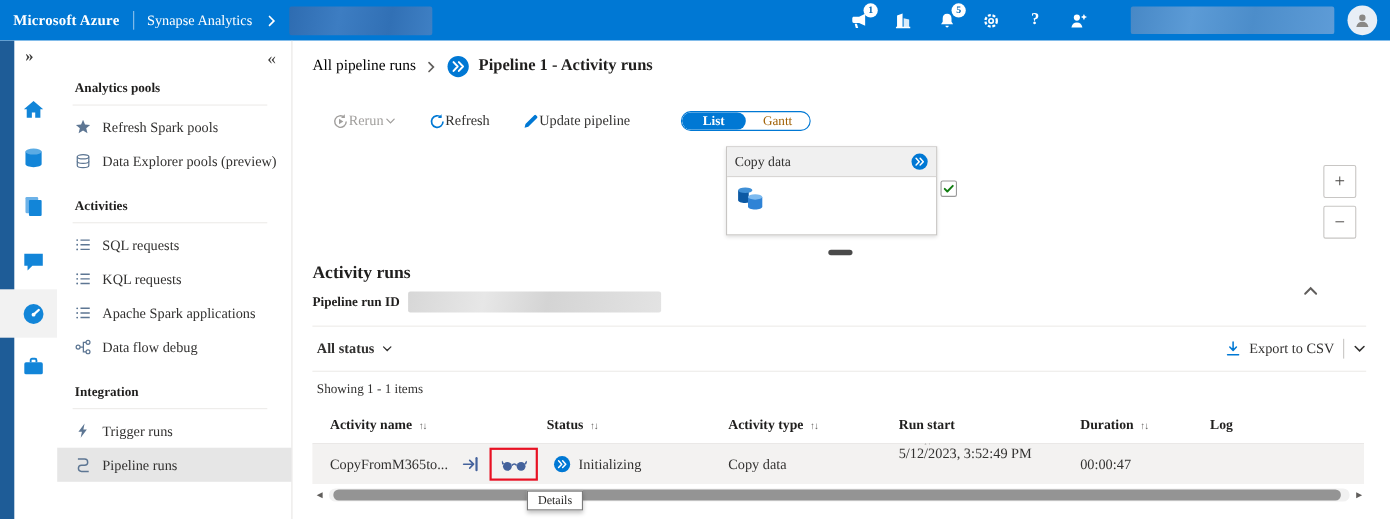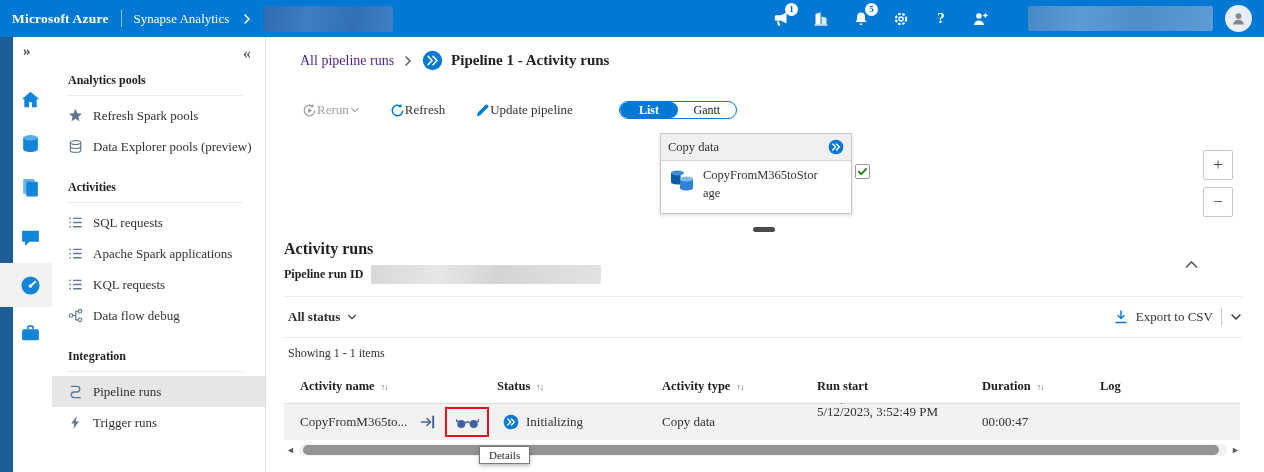--- a/index.html
+++ b/index.html
@@ -48,37 +48,37 @@
   .side-item{height:31px;display:flex;align-items:center;gap:10px;padding:0 8px 0 16px;
              font-size:13px;color:#323130;cursor:pointer;}
   .side-item.selected{background:#e6e6e6;}
   .side-item svg{width:15px;height:15px;color:#5d7693;flex:none;}
   .side-item span{white-space:nowrap;overflow:hidden;text-overflow:ellipsis;}
 
   
   .main{position:absolute;left:266px;top:37px;right:0;bottom:0;background:#fff;}
 
   .breadcrumb{position:absolute;left:18px;top:13px;display:flex;align-items:center;gap:8px;}
-  .bc-link{color:#4c1d95;font-size:14px;cursor:pointer;margin-left:16px;}
+  .bc-link{color:#000000;font-size:14px;cursor:pointer;}
   .bc-chev{display:flex;color:#605e5c;}
   .bc-badge{width:21px;height:21px;display:flex;}
   .bc-badge svg{width:21px;height:21px;}
   .bc-current{font-size:15px;font-weight:bold;color:#201f1e;white-space:nowrap;}
 
   .toolbar{position:absolute;left:36px;top:60px;height:26px;display:flex;align-items:center;gap:30px;}
   .tbtn{display:flex;align-items:center;gap:0;font-size:13px;color:#323130;cursor:pointer;}
   .tbtn svg.ti{width:15px;height:15px;color:#0078d4;}
   .tbtn svg.dd{width:10px;height:10px;color:#605e5c;margin-left:1px;}
   .tbtn.disabled{color:#a19f9d;cursor:default;}
   .tbtn.disabled svg.ti,.tbtn.disabled svg.dd{color:#a19f9d;}
   .view-toggle{display:flex;align-items:stretch;border:1px solid #0078d4;border-radius:12px;height:18px;
                width:118px;margin-left:16px;overflow:hidden;box-sizing:border-box;background:#fff;}
   .seg{flex:1;display:flex;align-items:center;justify-content:center;font-size:12px;cursor:pointer;}
   .seg.active{background:#0078d4;color:#fff;border-radius:11px;font-weight:bold;}
-  .seg.inactive{color:#0f172a;}
+  .seg.inactive{color:#a16207;}
 
   
   .node{position:absolute;left:394px;top:96px;width:192px;height:81px;background:#fff;
         border:1px solid #c8c6c4;box-shadow:0 1.6px 3.6px rgba(0,0,0,.14);box-sizing:border-box;cursor:pointer;}
   .node-head{height:27px;background:#f0f0f0;border-bottom:1px solid #d8d6d4;display:flex;align-items:center;
              padding:0 7px;font-size:12.5px;color:#323130;box-sizing:border-box;}
   .node-head .nh-badge{margin-left:auto;width:16px;height:16px;display:flex;}
   .node-head .nh-badge svg{width:16px;height:16px;}
   .node-body{display:flex;gap:8px;padding:6px 8px;align-items:flex-start;}
   .nb-icon{width:26px;height:26px;flex:none;}
@@ -383,48 +383,48 @@
     <div class="side-item">
       <svg>
           <use href="#i-list"></use>
         </svg>
       <span>SQL requests</span>
     </div>
     <div class="side-item">
       <svg>
           <use href="#i-list"></use>
         </svg>
+      <span>KQL requests</span>
+    </div>
+    <div class="side-item">
+      <svg>
+          <use href="#i-list"></use>
+        </svg>
       <span>Apache Spark applications</span>
-    </div>
-    <div class="side-item">
-      <svg>
-          <use href="#i-list"></use>
-        </svg>
-      <span>KQL requests</span>
     </div>
     <div class="side-item">
       <svg>
           <use href="#i-flow"></use>
         </svg>
       <span>Data flow debug</span>
     </div>
 
     <div class="side-heading later">Integration</div>
     <div class="side-div"></div>
+    <div class="side-item">
+      <svg>
+          <use href="#i-bolt"></use>
+        </svg>
+      <span>Trigger runs</span>
+    </div>
     <div class="side-item selected">
       <svg>
           <use href="#i-pipeline"></use>
         </svg>
       <span>Pipeline runs</span>
-    </div>
-    <div class="side-item">
-      <svg>
-          <use href="#i-bolt"></use>
-        </svg>
-      <span>Trigger runs</span>
     </div>
   </nav>
 
   <main class="main">
 
     <div class="breadcrumb">
       <span class="bc-link">All pipeline runs</span>
       <span class="bc-chev">
           <svg width="12" height="12">
             <use href="#i-chev-right"></use>
@@ -472,21 +472,20 @@
         <span class="nh-badge">
             <svg>
               <use href="#i-badge-run"></use>
             </svg>
           </span>
       </div>
       <div class="node-body">
         <span class="nb-icon"><svg>
               <use href="#i-copydata"></use>
             </svg></span>
-        <span class="nb-label">CopyFromM365toStorage</span>
       </div>
     </div>
     <div class="node-check">
       <svg>
           <use href="#i-check"></use>
         </svg>
     </div>
     <div class="zoom">
       <div class="zoom-btn">+</div>
       <div class="zoom-btn">−</div>

